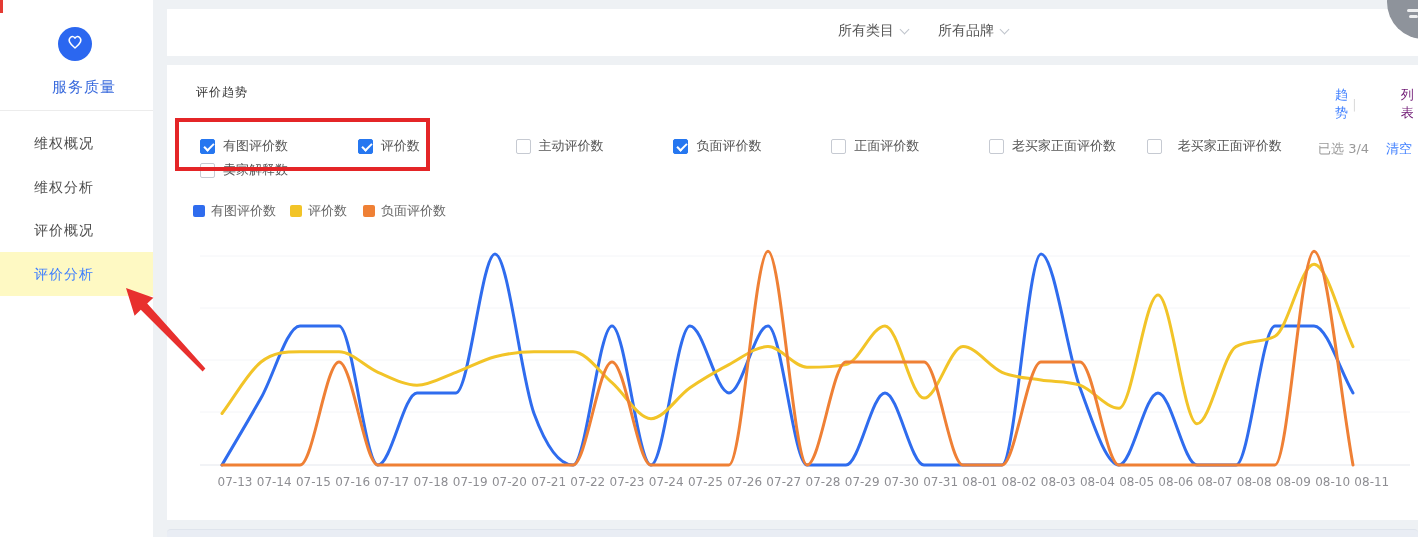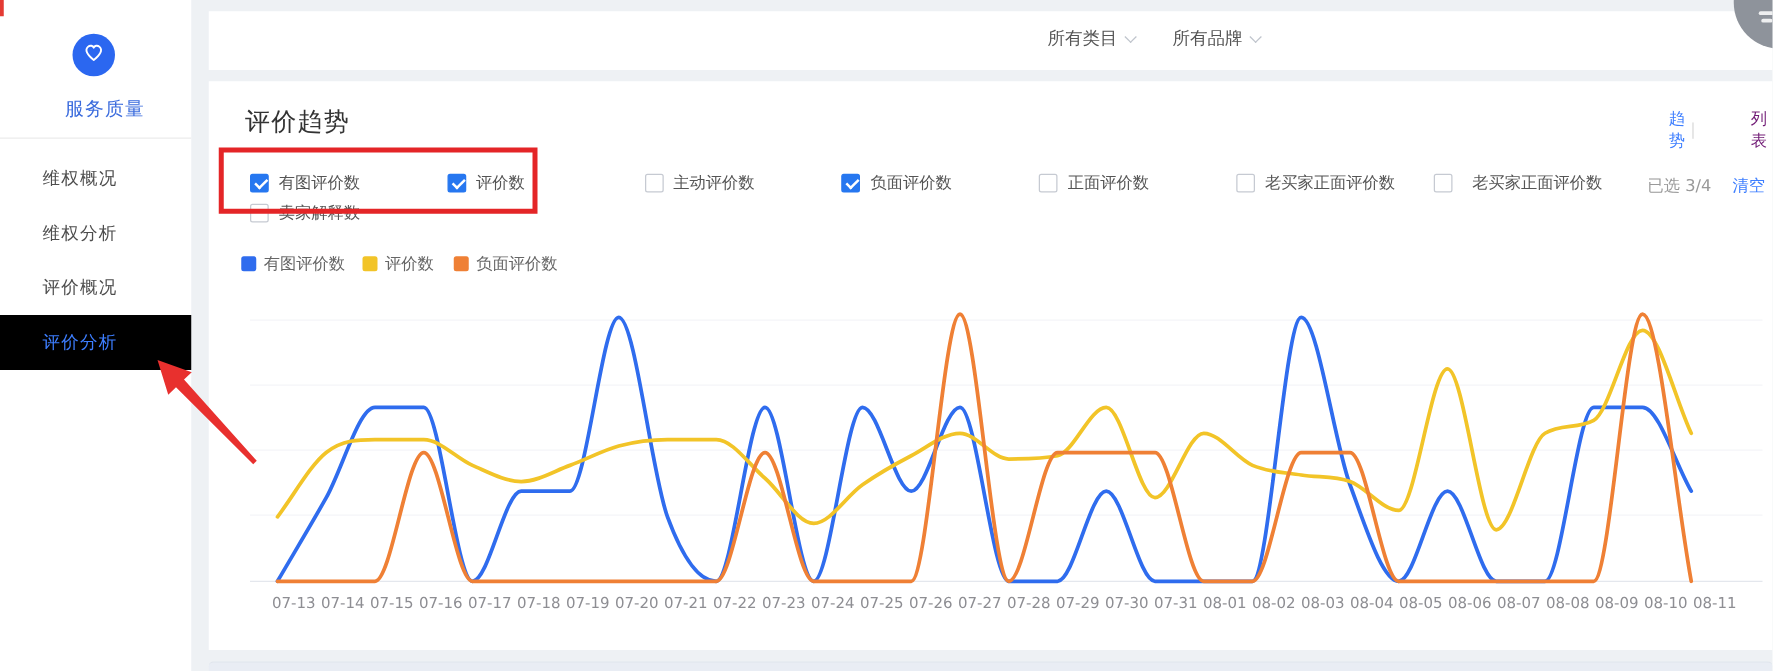--- a/index.html
+++ b/index.html
@@ -11,37 +11,37 @@
 
   
   #sidebar { left:0; top:0; width:153px; height:537px; background:#fff; }
   #logo-circle { left:58px; top:27px; width:34px; height:34px; border-radius:50%;
     background:#2b67f0; display:flex; align-items:center; justify-content:center; }
   #sidebar-title { left:0; top:78px; width:168px; text-align:center; color:#3a6bdd;
     font-size:15px; letter-spacing:1px; }
   #sidebar-divider { left:0; top:110px; width:153px; height:1px; background:#ececec; }
   .menu-item { left:0; width:153px; height:44px; line-height:44px; padding-left:34px;
     font-size:14px; color:#4d4d4d; cursor:pointer; letter-spacing:1px; }
-  .menu-item.active { background:#000000; color:#3d7eff; }
+  .menu-item.active { background:#fef9c3; color:#3d7eff; }
 
   
   #filter-bar { left:167px; top:9px; width:1251px; height:47px; background:#fff; }
   .filter-item { top:21px; display:flex; align-items:center; gap:7px; font-size:14px;
     color:#555; cursor:pointer; height:20px; }
   .caret { width:7px; height:7px; border-right:1.5px solid #bfc4cc; border-bottom:1.5px solid #bfc4cc;
     transform:rotate(45deg); margin-top:-4px; display:inline-block; }
 
   
   #floating-widget { left:1387px; top:-35px; width:74px; height:74px; border-radius:50%;
     background:#8e939b; z-index:5; cursor:pointer; }
   .widget-bar { position:absolute; width:12px; height:2.5px; background:rgba(255,255,255,.85); border-radius:2px; }
 
   
   #main-panel { left:167px; top:65px; width:1251px; height:455px; background:#fff; }
-  #panel-title { left:196px; top:84px; font-size:20px; color:#333; letter-spacing:1px; }
+  #panel-title { left:196px; top:84px; font-size:12px; color:#333; letter-spacing:1px; }
   #view-toggle { top:86px; left:1335px; font-size:13px; display:flex; align-items:center; }
   #toggle-trend { color:#3d7eff; cursor:pointer; }
   #toggle-divider { color:#dcdcdc; }
   #toggle-list { color:#701a75; cursor:pointer;margin-left:44px; }
 
   
   .cb-item { display:flex; align-items:center; gap:8px; height:16px; cursor:pointer; }
   .cb-box { width:15px; height:15px; border-radius:2px; background:#fff; border:1px solid #c6cad2;
     position:relative; flex:0 0 auto; }
   .cb-box.checked { background:#2677f0; border-color:#2677f0; }

